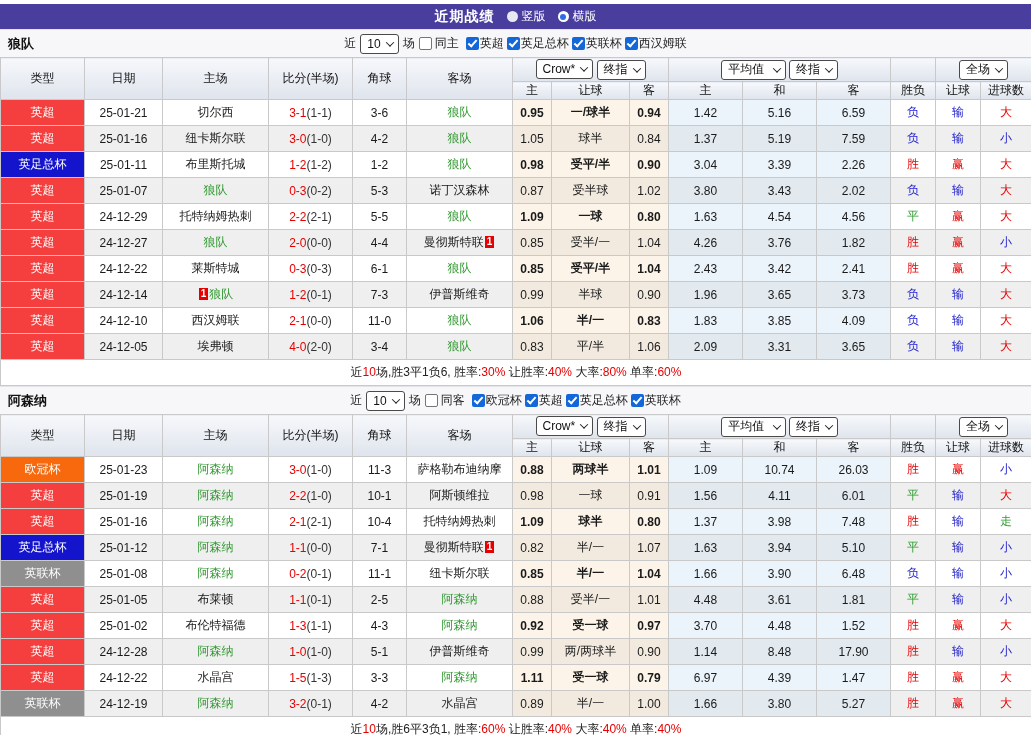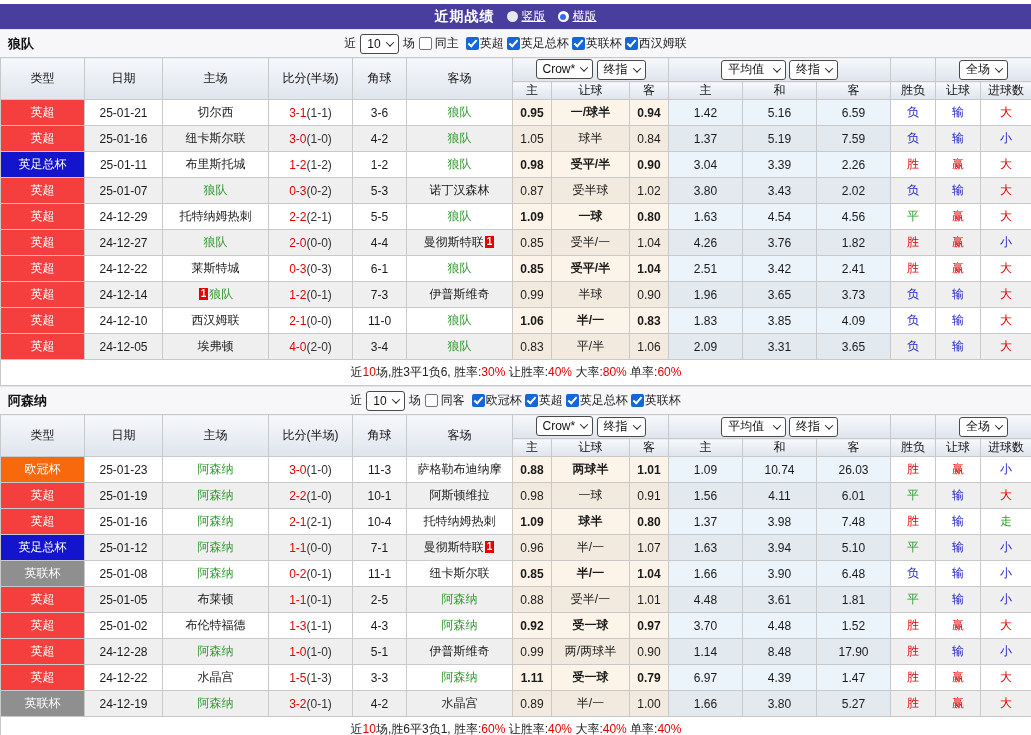--- a/index.html
+++ b/index.html
@@ -1,21 +1,21 @@
 <!DOCTYPE html>
 <html><head>
 <meta charset="utf-8">
 <style>
   html,body{margin:0;padding:0;background:#fff;}
   body{font-family:"Liberation Sans","DejaVu Sans",sans-serif;color:#1a1a1a;width:1031px;}
   .page{width:1031px;}
   
   .topbar{margin-top:4px;height:25px;background:#493d9e;display:flex;align-items:center;justify-content:center;gap:12px;}
   .topbar .title{color:#fff;font-weight:bold;font-size:14px;letter-spacing:1px;}
-  .radio-item{display:inline-flex;align-items:center;color:#fff;font-size:12px;gap:4px;cursor:pointer;text-decoration:underline;}
+  .radio-item{display:inline-flex;align-items:center;color:#fff;font-size:12px;gap:4px;cursor:pointer;}
   .radio{width:11px;height:11px;border-radius:50%;display:inline-block;position:relative;}
   .radio.off{background:#e8e8f0;}
   .radio.on{background:#fff;}
   .radio.on::after{content:'';position:absolute;left:2.5px;top:2.5px;width:6px;height:6px;border-radius:50%;background:#2f6bea;}
   
   .section-head{position:relative;height:27px;background:#f7f7fa;display:flex;align-items:center;justify-content:center;border-top:1px solid #e3e3ea;}
   .team-name{position:absolute;left:8px;font-size:13px;font-weight:bold;color:#111;}
   .filters{display:flex;align-items:center;gap:4px;font-size:12px;color:#222;}
   .sel{display:inline-flex;align-items:center;border:1.4px solid #4a4a4a;border-radius:3px;background:#fff;padding:1px 5px 1px 6px;height:16px;font-size:12px;color:#111;cursor:pointer;}
   .chev{display:inline-block;width:5px;height:5px;border-right:1.7px solid #222;border-bottom:1.7px solid #222;transform:rotate(45deg) translate(-1px,-1px);margin-left:6px;}
@@ -273,21 +273,21 @@
             <tr class="even">
               <td class="c-type" style="background: rgb(245, 62, 62);">英超</td>
               <td>24-12-22</td>
               <td><span>莱斯特城</span></td>
               <td><span class="s-red">0-3</span><span class="s-half">(0-3)</span></td>
               <td>6-1</td>
               <td><span class="green">狼队</span></td>
               <td class="bg-crow">0.85</td>
               <td class="bg-crow">受平/半</td>
               <td class="bg-crow">1.04</td>
-              <td class="bg-avg">2.51</td>
+              <td class="bg-avg">2.43</td>
               <td class="bg-avg">3.42</td>
               <td class="bg-avg">2.41</td>
               <td class="t-r">胜</td>
               <td class="t-r">赢</td>
               <td class="t-r">大</td>
             </tr>
             <tr class="odd">
               <td class="c-type" style="background: rgb(245, 62, 62);">英超</td>
               <td>24-12-14</td>
               <td><span class="red-badge">1</span><span class="green">狼队</span></td>
@@ -496,21 +496,21 @@
               <td class="t-b">输</td>
               <td class="t-g">走</td>
             </tr>
             <tr class="odd">
               <td class="c-type" style="background: rgb(20, 20, 205);">英足总杯</td>
               <td>25-01-12</td>
               <td><span class="green">阿森纳</span></td>
               <td><span class="s-red">1-1</span><span class="s-half">(0-0)</span></td>
               <td>7-1</td>
               <td><span>曼彻斯特联</span><span class="red-badge">1</span></td>
-              <td class="bg-crow">0.96</td>
+              <td class="bg-crow">0.82</td>
               <td class="bg-crow">半/一</td>
               <td class="bg-crow">1.07</td>
               <td class="bg-avg">1.63</td>
               <td class="bg-avg">3.94</td>
               <td class="bg-avg">5.10</td>
               <td class="t-g">平</td>
               <td class="t-b">输</td>
               <td class="t-b">小</td>
             </tr>
             <tr class="even">

